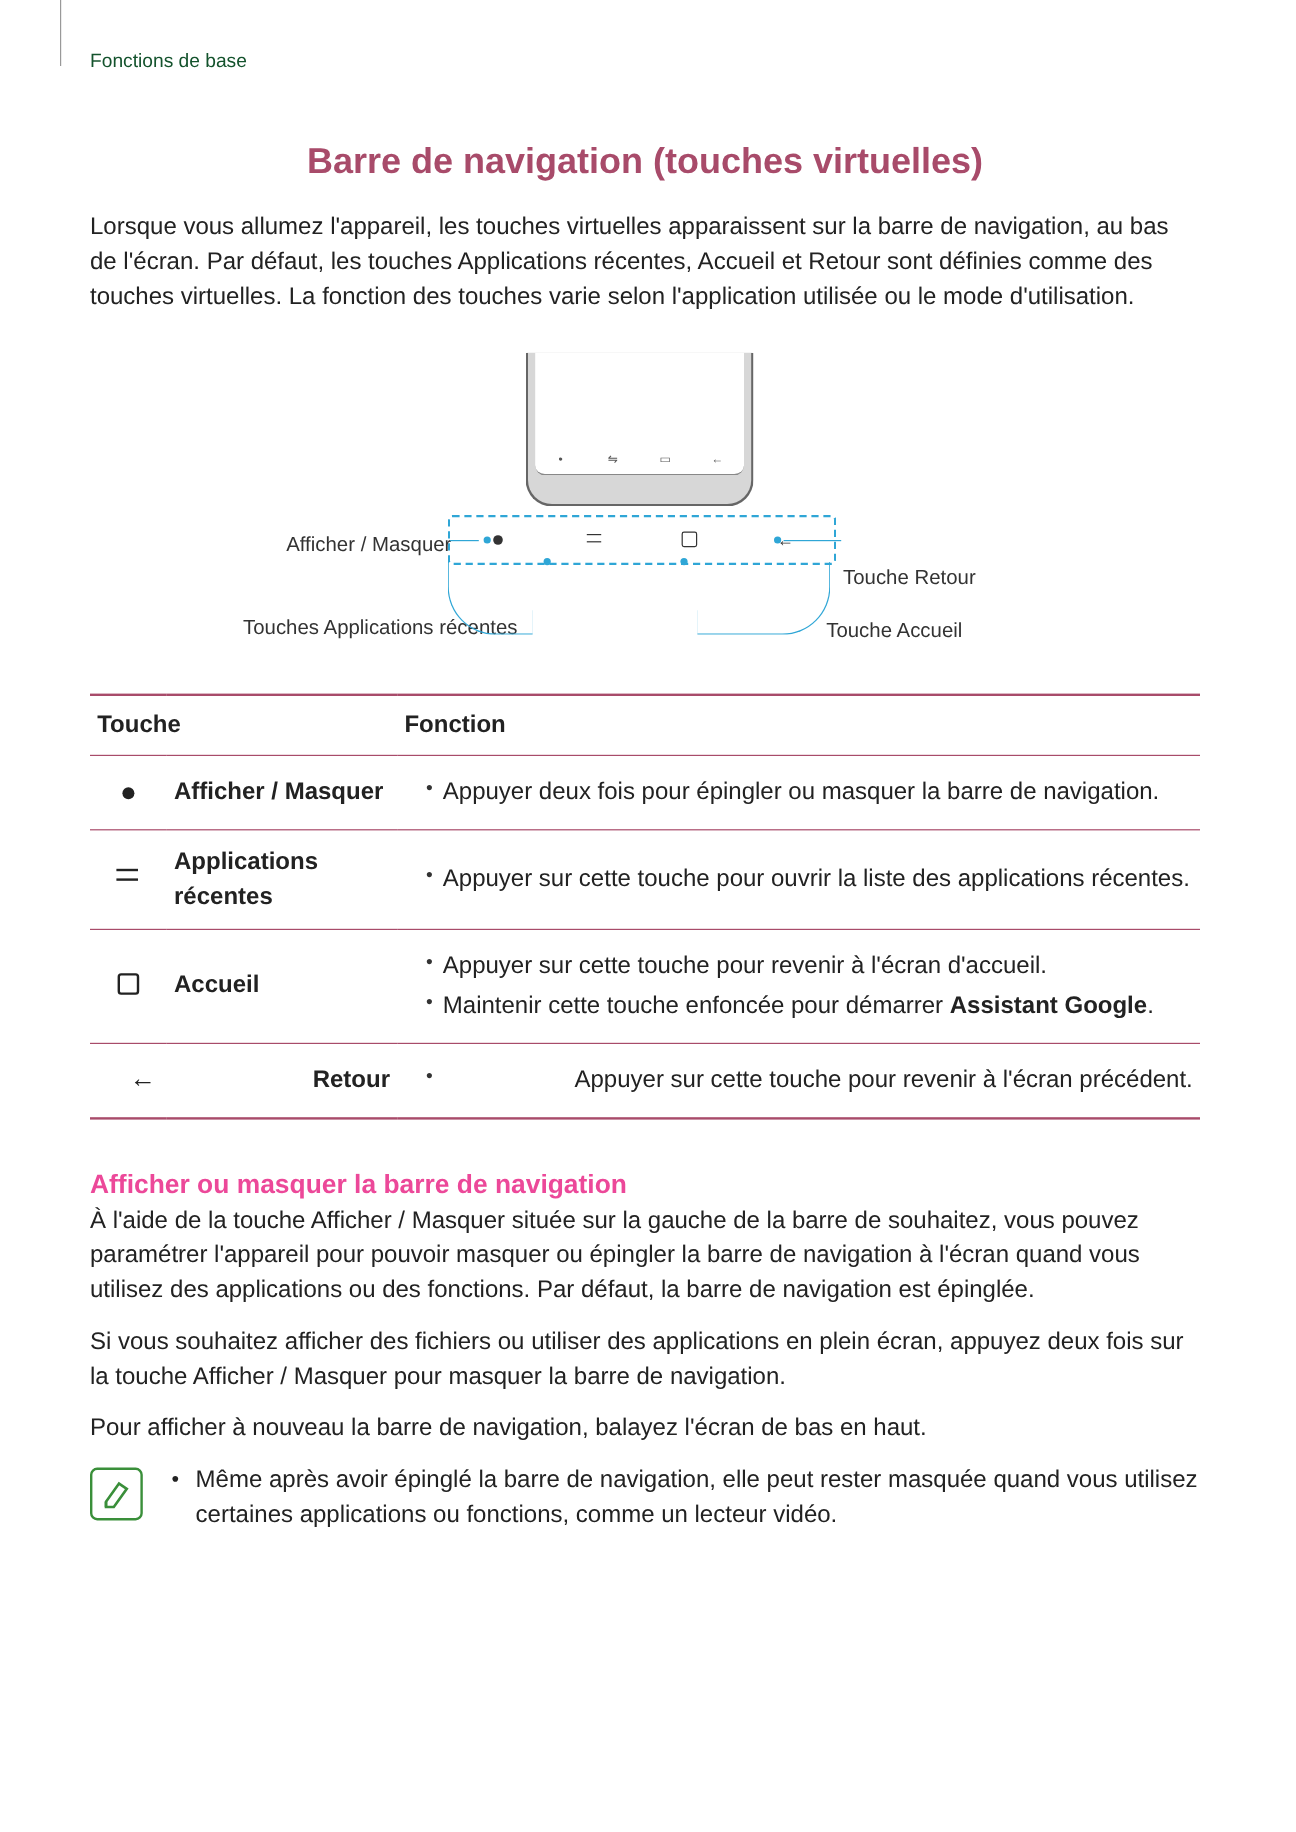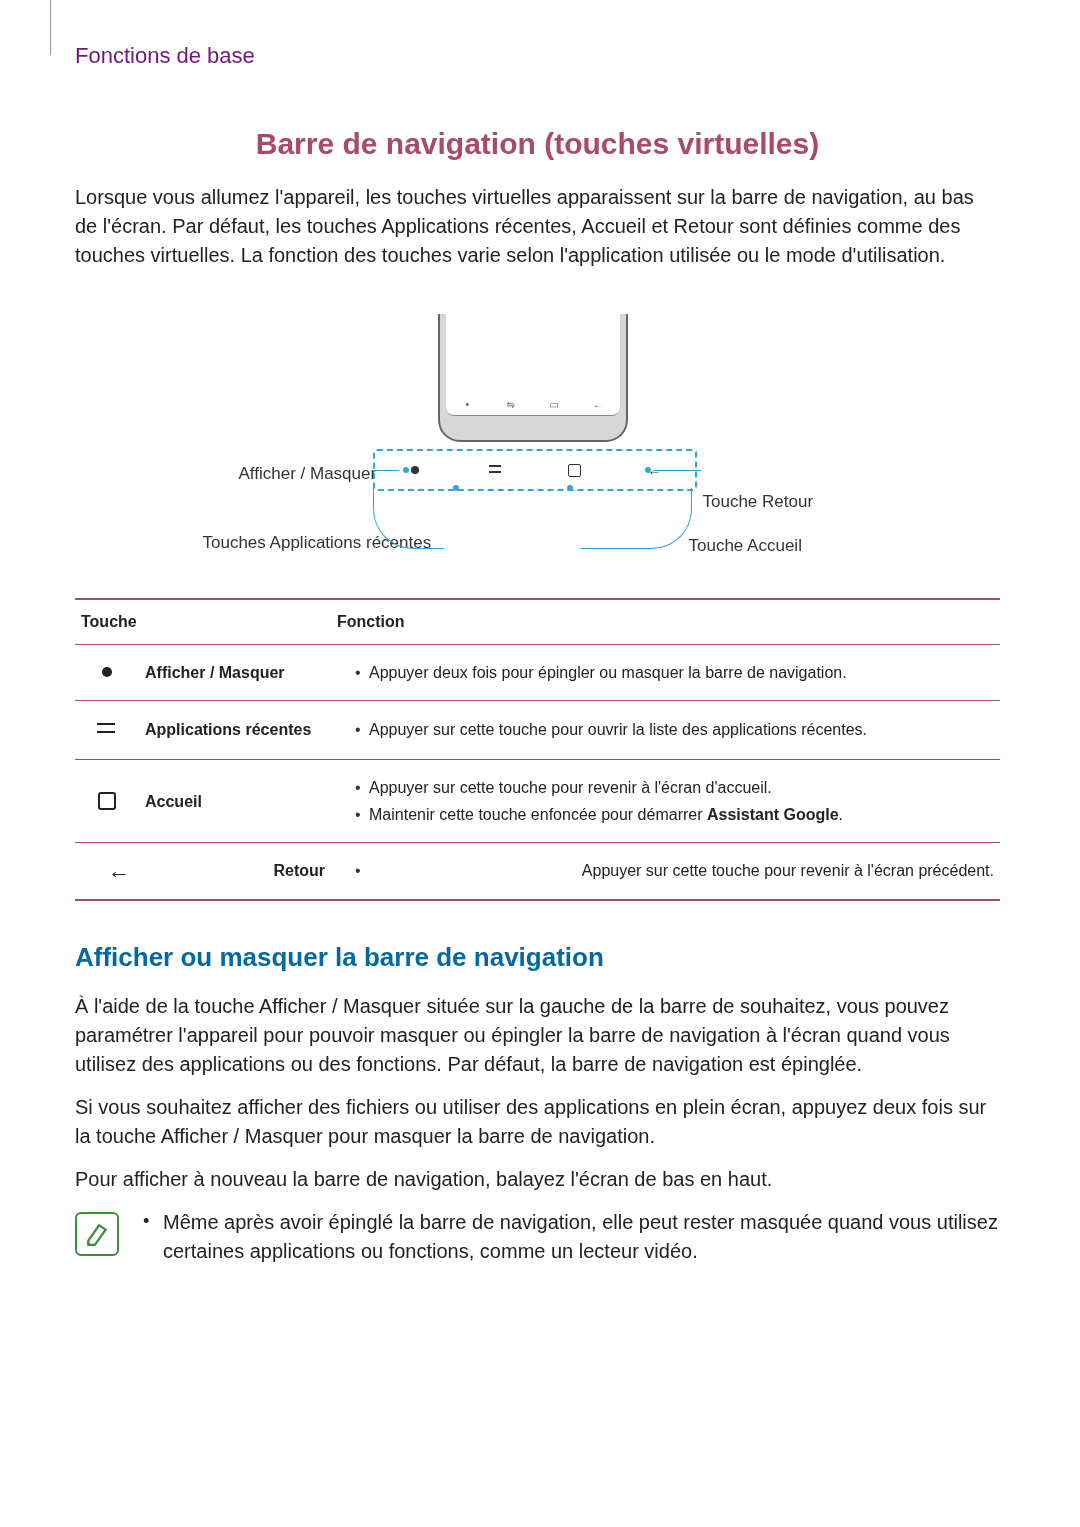--- a/index.html
+++ b/index.html
@@ -20,36 +20,36 @@
   }
   .header-rule {
     position: absolute;
     top: 0;
     left: 50px;
     width: 1px;
     height: 55px;
     background: #999;
   }
   .breadcrumb {
-    font-size: 22px;
-    color: #701a75;
+    font-size: 16px;
+    color: #14532d;
     margin-bottom: 50px;
   }
   h2.section-title {
     color: #a84b6a;
     font-size: 30px;
     font-weight: 700;
     margin: 0 0 18px 0;
     text-align: center;
   }
   p {
     margin: 0 0 14px 0;
   }
   .intro {
-    margin-bottom: 44px;
+    margin-bottom: 32px;
   }
 
   
   .figure {
     position: relative;
     width: 790px;
     height: 270px;
     margin: 0 auto 14px auto;
   }
   .phone {
@@ -142,21 +142,21 @@
   .leader-dot {
     position: absolute;
     width: 6px; height: 6px; background:#2fa6d6; border-radius:50%;
   }
 
   
   table.keys {
     width: 100%;
     border-collapse: collapse;
     margin: 0 0 38px 0;
-    font-size: 16px;
+    font-size: 20px;
   }
   table.keys thead th {
     text-align: left;
     font-weight: 700;
     padding: 10px 6px;
     border-top: 2px solid #a84b6a;
     border-bottom: 1px solid #a84b6a;
   }
   table.keys tbody tr td {
     padding: 12px 6px;
@@ -188,24 +188,24 @@
   .fn-cell li {
     position: relative;
     padding-left: 14px;
     margin: 4px 0;
   }
   .fn-cell li::before {
     content:"•"; position:absolute; left:0; top:0; color:#333; font-size:16px;
   }
 
   h3.sub {
-    font-size: 26px;
+    font-size: 22px;
     font-weight: 700;
-    margin: 28px 0 16px 0;
-    color: #0369a1;
+    margin: 28px 0 0 0;
+    color: #ec4899;
   }
 
   .note-block {
     display: flex;
     align-items: flex-start;
     gap: 24px;
     margin-top: 10px;
   }
   .note-icon {
     width: 40px; height: 40px;

